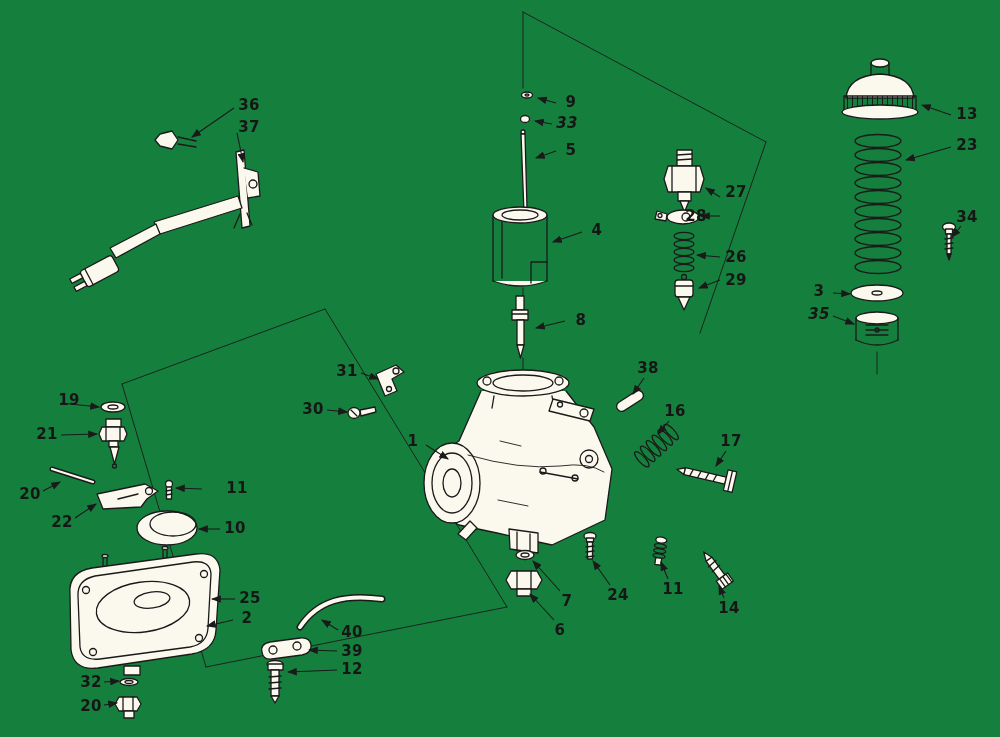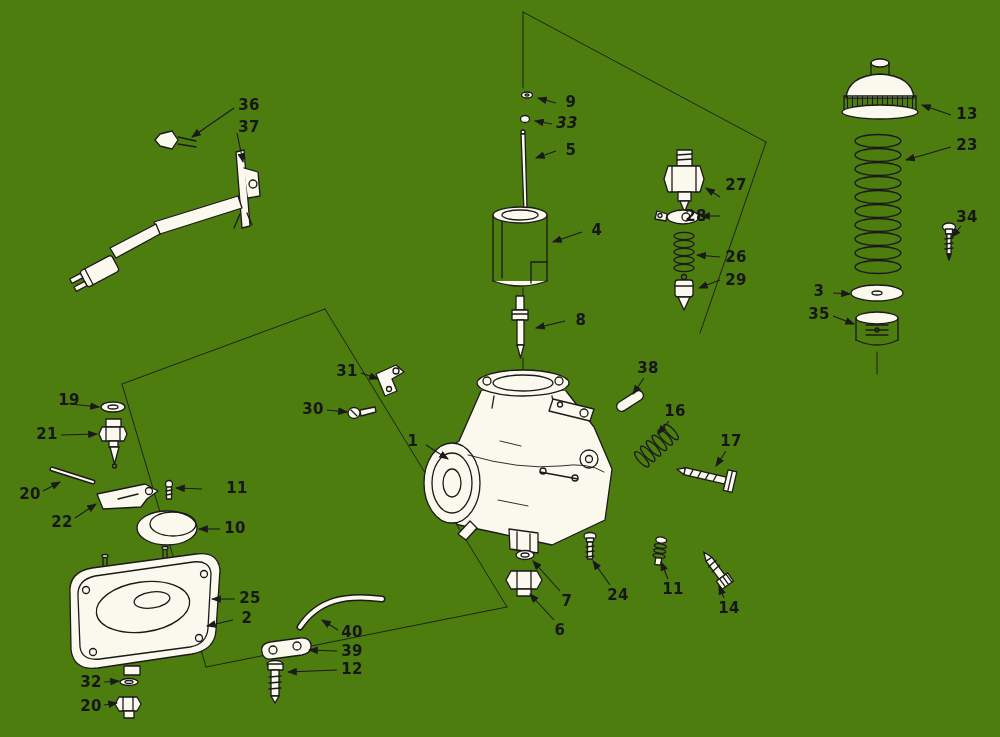--- a/index.html
+++ b/index.html
@@ -1,16 +1,16 @@
 <!DOCTYPE html>
 <html><head>
 <meta charset="utf-8">
 <style>
   html,body{margin:0;padding:0;background:#fbf8ee;}
-  #stage{position:relative;width:1000px;height:737px;background:#4d7c0f;overflow:hidden;
+  #stage{position:relative;width:1000px;height:737px;background:#15803d;overflow:hidden;
          font-family:"DejaVu Sans",sans-serif;}
   #parts-svg,#leader-svg{position:absolute;left:0;top:0;}
   #leader-svg{pointer-events:none;}
   .callout{position:absolute;transform:translate(-50%,-50%);
            font:bold 15px "DejaVu Sans",sans-serif;color:#161616;letter-spacing:.4px;
            white-space:nowrap;}
   #parts-svg *{vector-effect:non-scaling-stroke;}
 </style>
 </head>
 <body>
@@ -377,29 +377,29 @@
     </svg>
 
   <div id="callout-layer">
       <div class="callout" style="left: 249px; top: 105px;">36</div>
       <div class="callout" style="left: 249px; top: 127px;">37</div>
       <div class="callout" style="left: 571px; top: 102px;">9</div>
       <div class="callout" style="left: 567px; top: 123px; font-style: italic;">33</div>
       <div class="callout" style="left: 571px; top: 150px;">5</div>
       <div class="callout" style="left: 967px; top: 114px;">13</div>
       <div class="callout" style="left: 967px; top: 145px;">23</div>
-      <div class="callout" style="left: 736px; top: 185px;">27</div>
+      <div class="callout" style="left: 736px; top: 192px;">27</div>
       <div class="callout" style="left: 696px; top: 216px;">28</div>
       <div class="callout" style="left: 597px; top: 230px;">4</div>
       <div class="callout" style="left: 736px; top: 257px;">26</div>
       <div class="callout" style="left: 736px; top: 280px;">29</div>
       <div class="callout" style="left: 967px; top: 217px;">34</div>
       <div class="callout" style="left: 581px; top: 320px;">8</div>
       <div class="callout" style="left: 819px; top: 291px;">3</div>
-      <div class="callout" style="left: 819px; top: 314px;">35</div>
+      <div class="callout" style="left: 819px; top: 314px; font-style: italic;">35</div>
       <div class="callout" style="left: 347px; top: 371px;">31</div>
       <div class="callout" style="left: 648px; top: 368px;">38</div>
       <div class="callout" style="left: 29px; top: 400px; margin-left: 40px;">19</div>
       <div class="callout" style="left: 313px; top: 409px;">30</div>
       <div class="callout" style="left: 675px; top: 411px;">16</div>
       <div class="callout" style="left: 47px; top: 434px;">21</div>
       <div class="callout" style="left: 413px; top: 441px;">1</div>
       <div class="callout" style="left: 731px; top: 441px;">17</div>
       <div class="callout" style="left: 216px; top: 488px; margin-left: 21px;">11</div>
       <div class="callout" style="left: 30px; top: 494px;">20</div>

